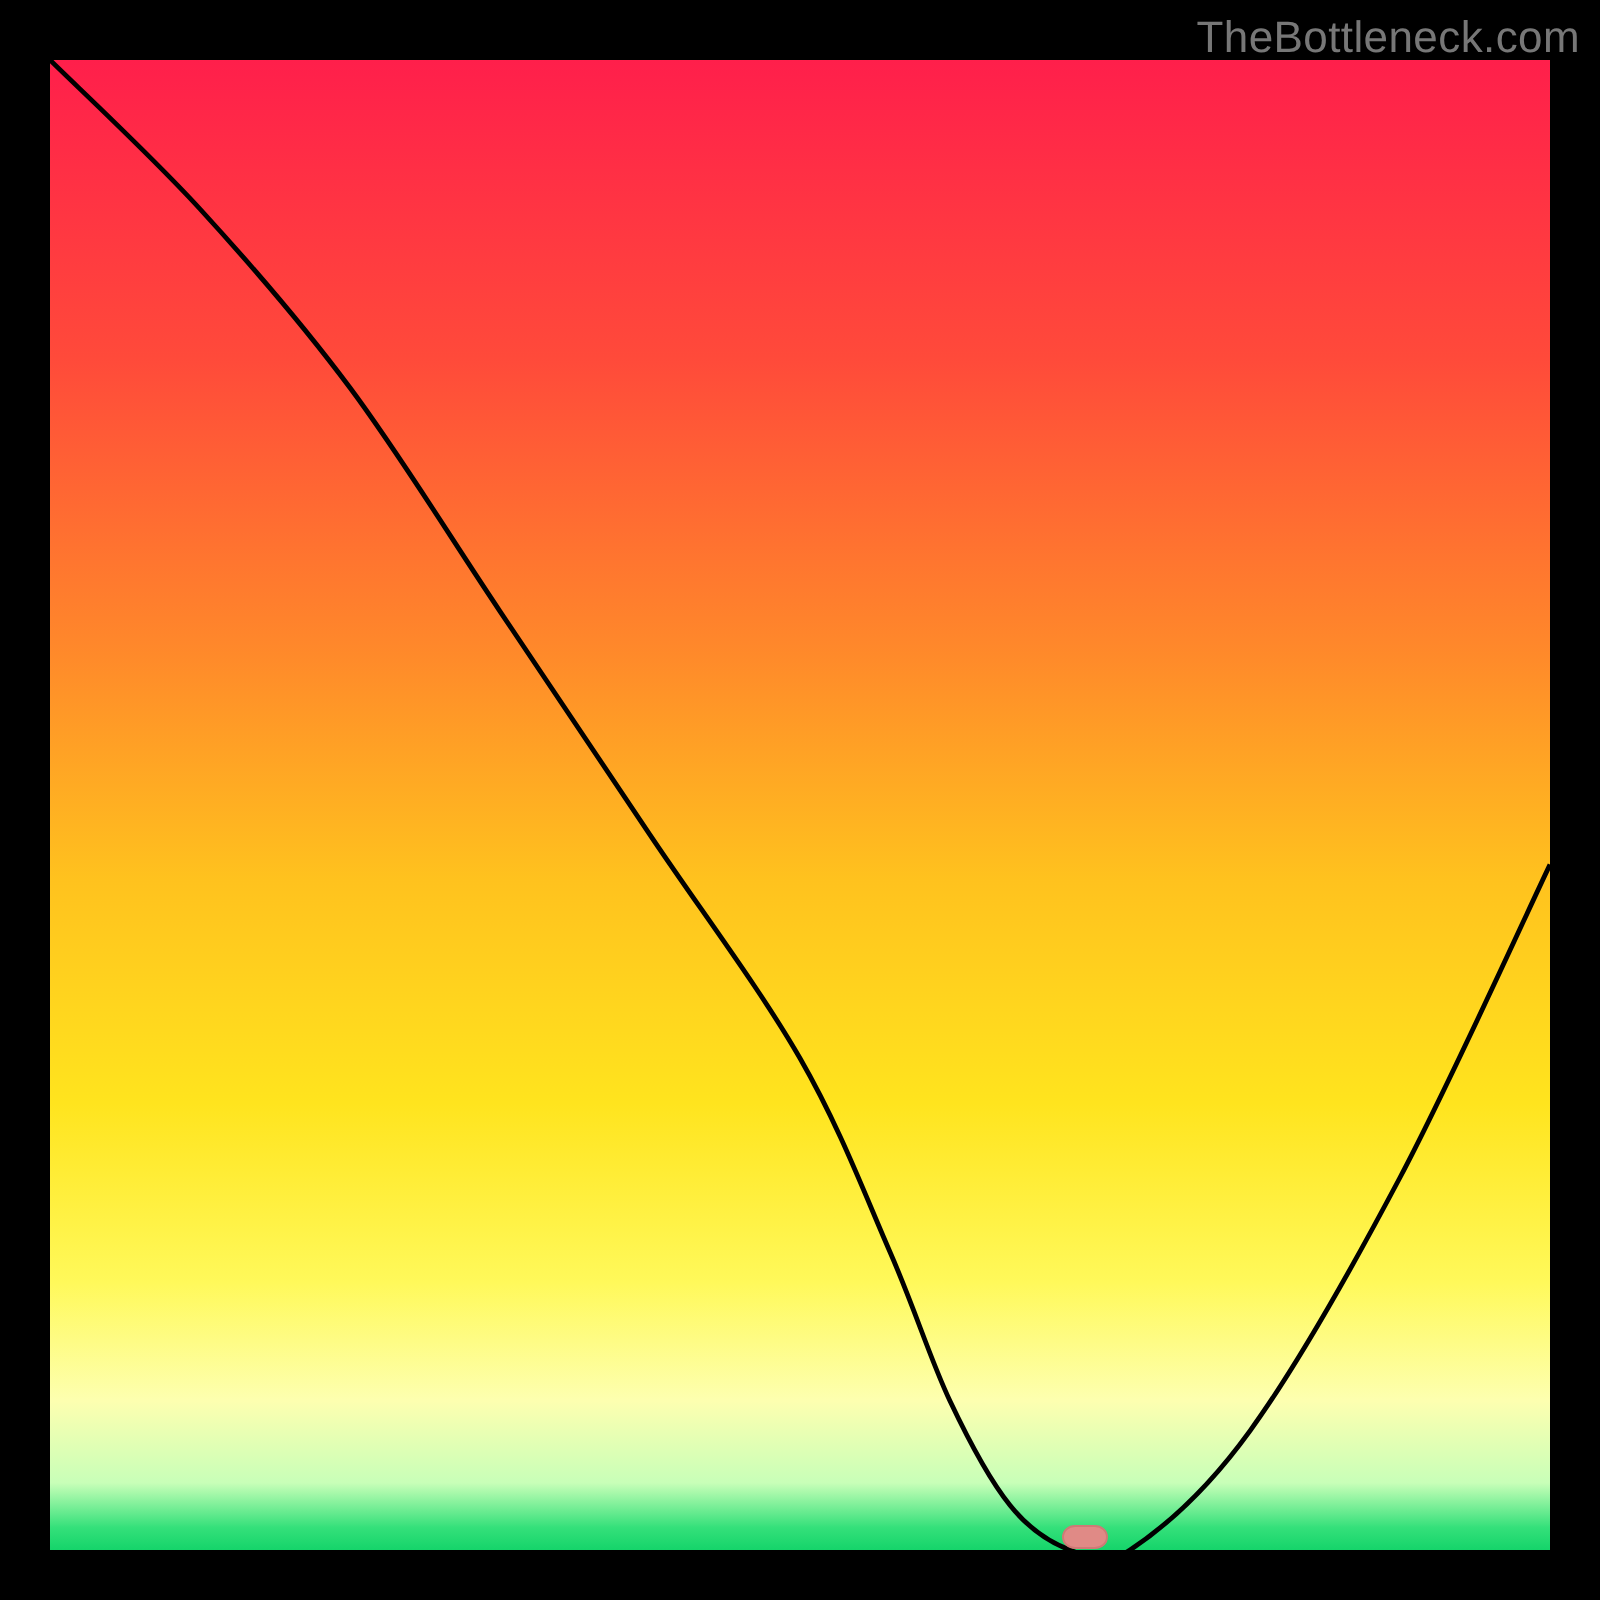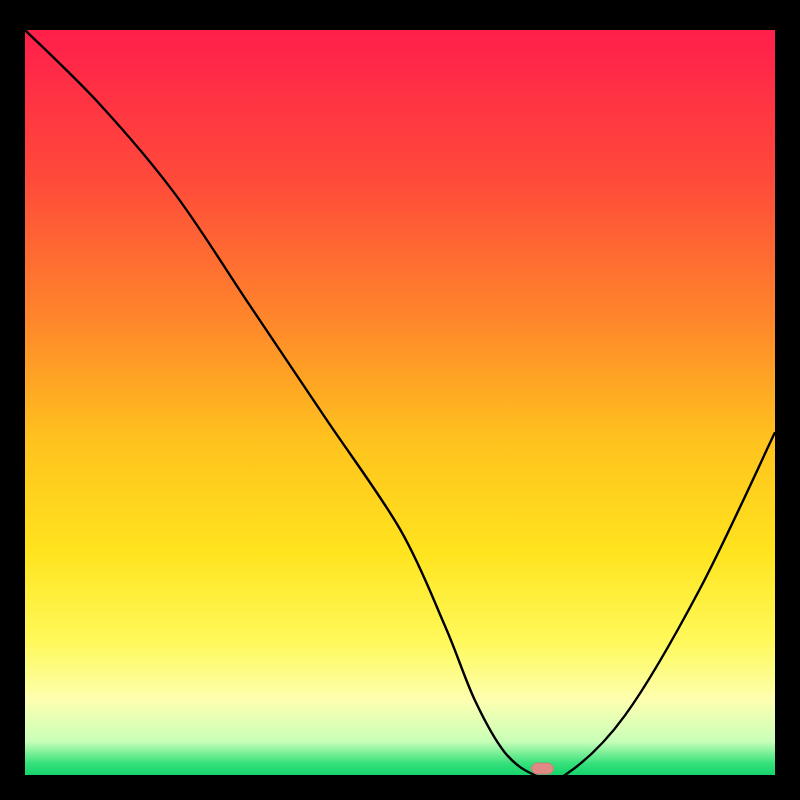--- a/index.html
+++ b/index.html
@@ -32,20 +32,21 @@
     top: 30px;
     width: 750px;
     height: 745px;
   }
   svg { display: block; }
 </style>
 </head>
 <body>
 
 <div class="frame">
+  <div class="watermark">TheBottleneck.com</div>
 
   <div class="plot-wrap">
     <svg id="chart-svg" viewBox="0 0 750 745" width="750" height="745">
       <defs>
         <linearGradient id="bg-grad" x1="0" y1="0" x2="0" y2="1">
             <stop offset="0%" stop-color="#ff1f4b"></stop>
             <stop offset="20%" stop-color="#ff4a3a"></stop>
             <stop offset="40%" stop-color="#ff8a2a"></stop>
             <stop offset="55.00000000000001%" stop-color="#ffc21e"></stop>
             <stop offset="70%" stop-color="#ffe41e"></stop>

